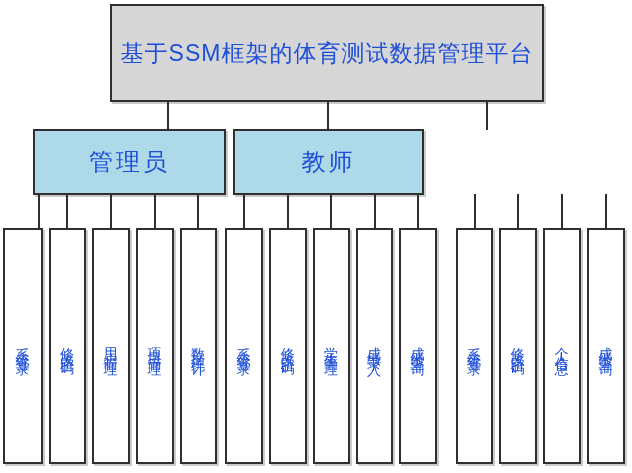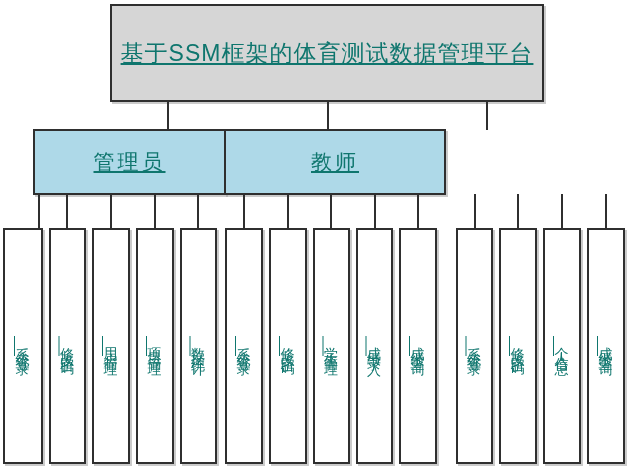--- a/index.html
+++ b/index.html
@@ -16,33 +16,32 @@
     overflow: hidden;
   }
   .node {
     position: absolute;
     box-sizing: border-box;
     border: 2px solid #2f2f2f;
     box-shadow: 2px 2px 0 rgba(160,160,160,0.55);
     display: flex;
     align-items: center;
     justify-content: center;
-    color: #0f766e;
-    text-decoration: underline;
+    color: #1d4ed8;
   }
   .node.root {
     left: 110px; top: 4px; width: 434px; height: 98px;
     background: #d6d6d6;
     font-size: 23px;
     letter-spacing: 1px;
   }
   .node.branch {
     top: 129px; height: 66px;
     background: #aed9e8;
-    font-size: 21px;
+    font-size: 24px;
     letter-spacing: 3px;
     justify-content: center;
   }
   .node.leaf {
     top: 228px; height: 236px;
     background: #ffffff;
   }
   .node.leaf span {
     writing-mode: vertical-rl;
     text-orientation: upright;
@@ -68,21 +67,21 @@
     <span>基于SSM框架的体育测试数据管理平台</span>
   </div>
 
   <div class="vline tier1" style="left:167px;"></div>
   <div class="vline tier1" style="left:327px;"></div>
   <div class="vline tier1" style="left:486px;"></div>
 
   <div class="node branch" style="left:33px; width:193px;">
     <span>管理员</span>
   </div>
-  <div class="node branch" style="left:224px; width:222px;">
+  <div class="node branch" style="left:233px; width:191px;">
     <span>教师</span>
   </div>
 
   <div class="vline tier2" style="left:38px;"></div>
   <div class="vline tier2" style="left:66px;"></div>
   <div class="vline tier2" style="left:110px;"></div>
   <div class="vline tier2" style="left:154px;"></div>
   <div class="vline tier2" style="left:197px;"></div>
   <div class="vline tier2" style="left:243px;"></div>
   <div class="vline tier2" style="left:287px;"></div>

